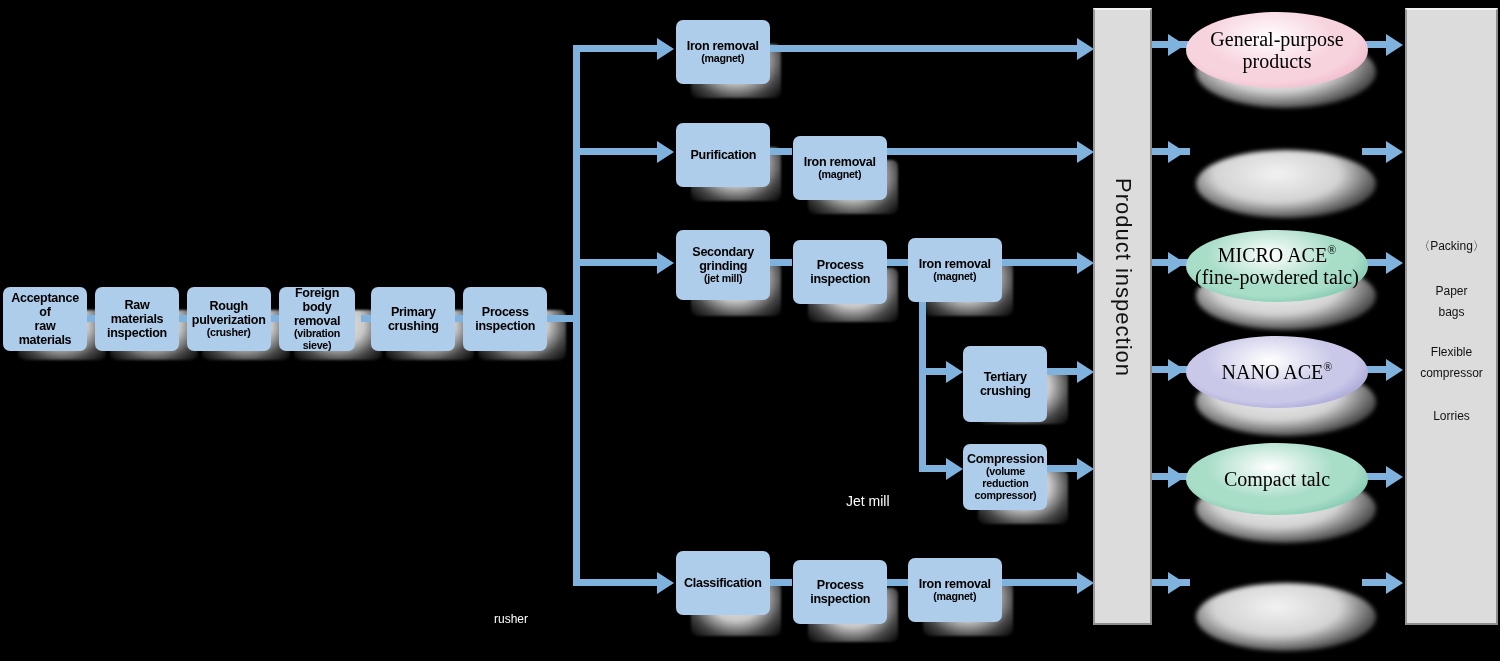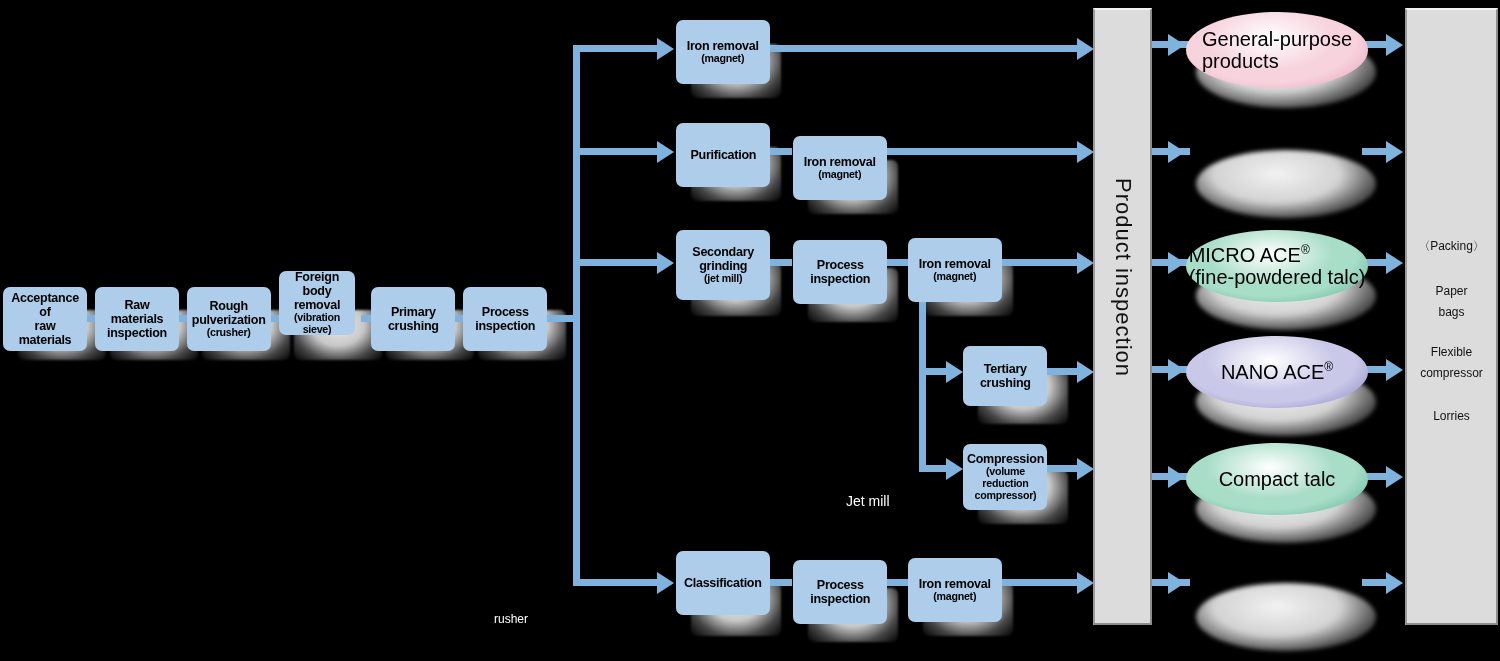--- a/index.html
+++ b/index.html
@@ -30,22 +30,22 @@
   
   .greybar{position:absolute;background:#dcdcdc;z-index:7;
            border-left:2px solid #9a9a9a;border-top:2px solid #f2f2f2;
            border-right:2px solid #8d8d8d;border-bottom:2px solid #8d8d8d;}
   #prodinsp-label{position:absolute;z-index:9;color:#111;font-size:22px;
       letter-spacing:1px;white-space:nowrap;
       transform-origin:0 0;transform:rotate(90deg);}
 
   
   .ell{position:absolute;border-radius:50%;z-index:7;
-       display:flex;align-items:center;justify-content:center;text-align:left;
-       color:#000;font-size:20px;line-height:1.12;}
+       display:flex;align-items:center;justify-content:center;text-align:center;
+       color:#000;font-size:20px;line-height:1.12;font-family:Liberation Serif, serif;}
   .ellshadow{position:absolute;border-radius:50%;z-index:5;
        background:radial-gradient(ellipse at 45% 35%,rgba(255,255,255,.95) 0%,rgba(248,248,248,.85) 45%,rgba(225,225,225,.35) 72%,rgba(200,200,200,0) 100%);
        filter:blur(2px);}
   .reg{font-size:12px;vertical-align:super;}
 
   
   #packing-panel{position:absolute;z-index:7;}
   .pk-line{position:absolute;width:100%;text-align:center;color:#111;
            font-size:12px;line-height:1.14;}
 
@@ -75,21 +75,21 @@
   <div class="pshadow" style="left:202px;top:310px;width:88px;height:50px;"></div>
   <div class="pbox" style="left:187px;top:287px;width:84px;height:64px;">
     <div class="t">
       <div class="l1">Rough</div>
       <div class="l1">pulverization</div>
       <div class="l2">(crusher)</div>
     </div>
   </div>
 
   <div class="pshadow" style="left:294px;top:310px;width:88px;height:50px;"></div>
-  <div class="pbox" style="left:279px;top:271px;width:76px;height:64px;">
+  <div class="pbox" style="left:279px;top:287px;width:76px;height:64px;">
     <div class="t">
       <div class="l1">Foreign body</div>
       <div class="l1">removal</div>
       <div class="l2">(vibration sieve)</div>
     </div>
   </div>
 
   <div class="pshadow" style="left:386px;top:310px;width:88px;height:50px;"></div>
   <div class="pbox" style="left:371px;top:287px;width:84px;height:64px;">
     <div class="t">
@@ -174,21 +174,21 @@
     </div>
   </div>
   <div class="ln" style="left:1000px;top:259px;width:88px;height:7px;"></div>
   <div class="ah" style="left:1077px;top:251.5px;"></div>
 
   <div class="ln" style="left:919px;top:300px;width:7px;height:172px;"></div>
 
   <div class="ln" style="left:919px;top:368px;width:35px;height:7px;"></div>
   <div class="ah" style="left:946px;top:360.5px;"></div>
   <div class="pshadow" style="left:978px;top:370px;width:90px;height:54px;"></div>
-  <div class="pbox" style="left:963px;top:346px;width:84px;height:60px;">
+  <div class="pbox" style="left:963px;top:346px;width:84px;height:76px;">
     <div class="t">
       <div class="l1">Tertiary</div>
       <div class="l1">crushing</div>
     </div>
   </div>
   <div class="ln" style="left:1045px;top:368px;width:43px;height:7px;"></div>
   <div class="ah" style="left:1077px;top:360.5px;"></div>
 
   <div class="ln" style="left:919px;top:465px;width:35px;height:7px;"></div>
   <div class="ah" style="left:946px;top:457.5px;"></div>

